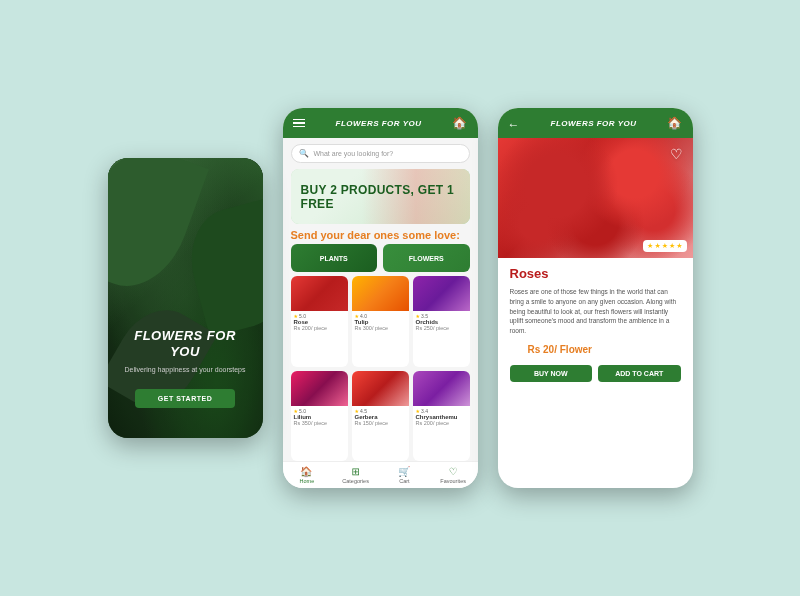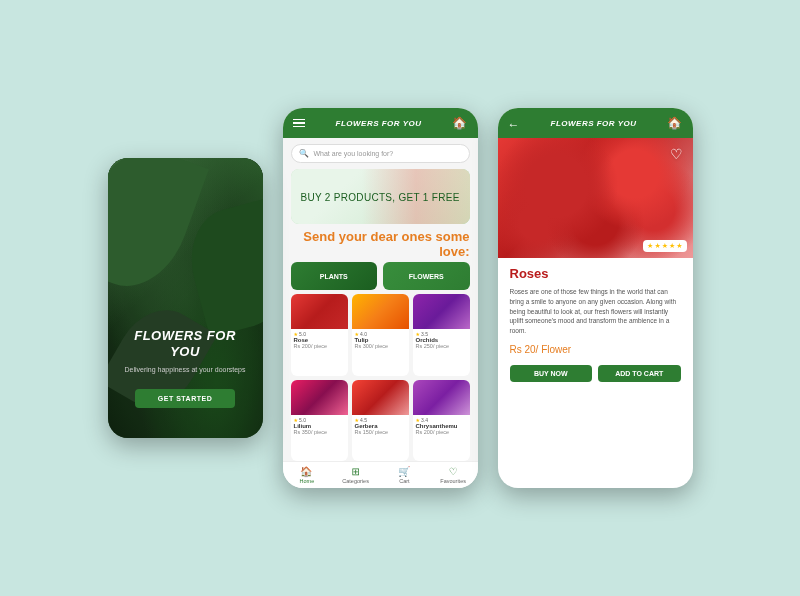--- a/index.html
+++ b/index.html
@@ -174,32 +174,31 @@
       position: absolute;
       right: 0; top: 0; bottom: 0;
       width: 60%;
       background: linear-gradient(90deg, transparent, rgba(255,100,100,0.3), rgba(255,150,100,0.2));
     }
     .banner-text-overlay {
       position: absolute;
       top: 50%;
       left: 10px;
       transform: translateY(-50%);
-      font-size: 10px;
-      font-weight: 400;
+      font-size: 12px;
+      font-weight: 700;
       color: #1b5e20;
       text-transform: uppercase;
       letter-spacing: 0.3px;
     }
     .section-title {
-      font-size: 13px;
+      font-size: 11px;
       font-weight: bold;
       color: #e67e22;
       padding: 5px 8px 3px;
-      text-align: right;
     }
     .category-row {
       display: flex;
       gap: 6px;
       padding: 0 8px 4px;
     }
     .category-btn {
       flex: 1;
       height: 28px;
       border-radius: 6px;
@@ -344,23 +343,24 @@
       margin-bottom: 6px;
     }
     .product-detail-desc {
       font-size: 6.5px;
       color: #555;
       line-height: 1.5;
       margin-bottom: 8px;
     }
     .product-detail-price {
       font-size: 10px;
-      font-weight: normal;
+      font-weight: bold;
       color: #e67e22;
       margin-bottom: 10px;
+      margin-left: 18px;
     }
     .action-buttons {
       display: flex;
       gap: 6px;
     }
     .btn-buy-now {
       flex: 1;
       background: #2e7d32;
       color: white;
       border: none;

